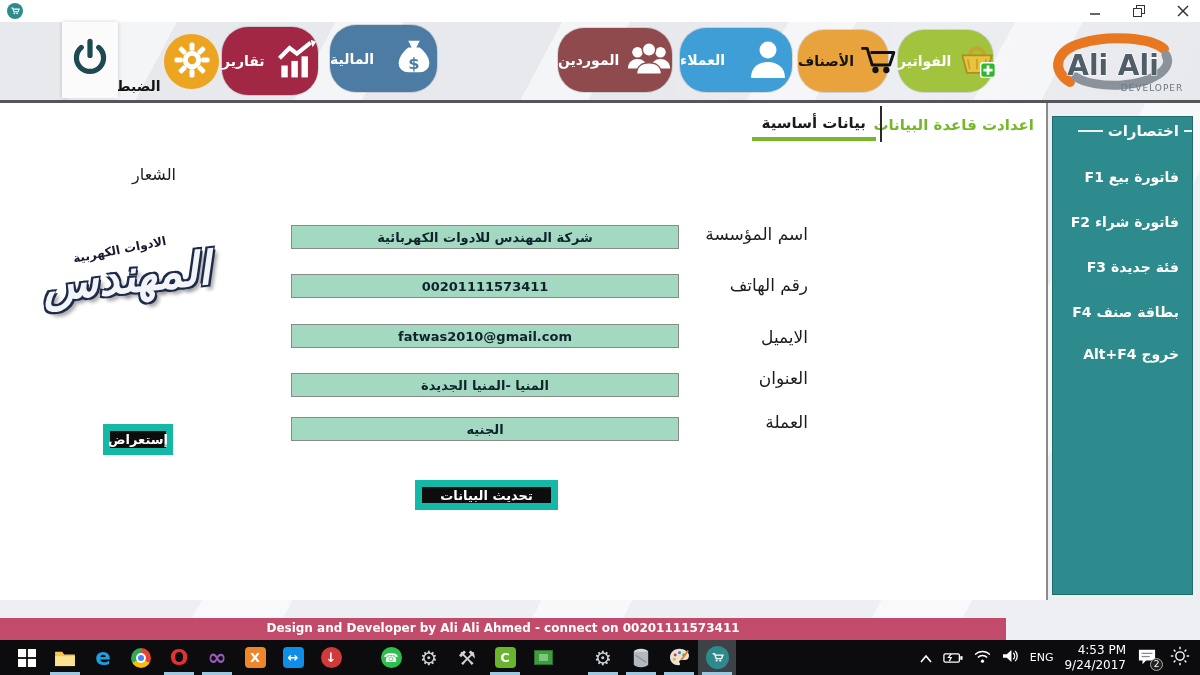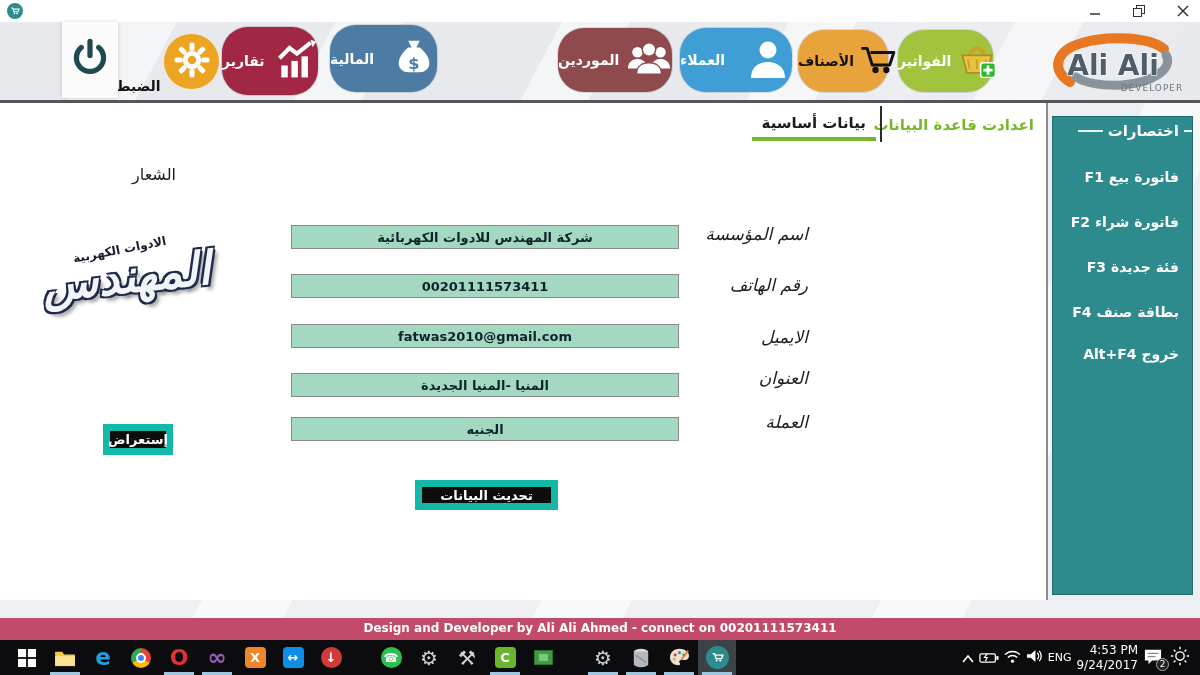--- a/index.html
+++ b/index.html
@@ -49,42 +49,42 @@
   .tab-sep { position:absolute; right:164px; top:3px; width:2px; height:36px; background:#2b2b2b; }
 
   .logo-label { position:absolute; left:118px; top:62px; width:72px; text-align:center;
                 font-size:16px; color:#1c1c1c; }
   .logo-img { position:absolute; left:52px; top:138px; width:160px; height:100px;
               transform:rotate(-6deg); text-align:center; direction:rtl; }
   .logo-top { font-size:12px; font-weight:bold; color:#1a1a2e; transform:rotate(-5deg) translateX(-8px); }
   .logo-main { font-size:46px; font-weight:bold; color:#f2f4f8; line-height:.95; font-style:italic;
                text-shadow:2px 2px 0 #1d2a4a,-2px -2px 0 #1d2a4a,2px -2px 0 #1d2a4a,-2px 2px 0 #1d2a4a,4px 5px 4px rgba(0,0,0,.35); }
 
-  .f-label { position:absolute; right:238px; direction:rtl; font-size:17px; color:#1c1c1c;font-style:italic; }
+  .f-label { position:absolute; right:238px; direction:rtl; font-size:17px; color:#1c1c1c; }
   .f-input { position:absolute; left:291px; width:388px; height:24px; background:#a3d9c1;
              border:1px solid #8a8a8a; text-align:center; font-weight:bold; font-size:13px; color:#10222c;
              font-family:"DejaVu Sans",sans-serif; }
   .black-btn { position:absolute; background:#0d0d0d; color:#ffffff; border:7px solid #14b8a6;
                font-weight:bold; font-size:13px; display:flex; align-items:center; justify-content:center;
                cursor:pointer; font-family:"DejaVu Sans",sans-serif; }
 
   
   .sidebar { position:absolute; left:1052px; top:13px; width:141px; height:479px;
              background:#2e8b8d; border:1px solid #1f6b6d; color:#fff; }
   .sc-title { display:flex; align-items:center; margin-top:5px; font-weight:bold; font-size:15px;margin-left:25px; }
   .sc-title .ln { height:2px; background:#e8f2f2; }
   .sc-title .ln.long { flex:1; }
   .sc-title .ln.short { width:8px; }
   .sc-title .t { padding:0 5px; }
   .sc-item { direction:rtl; text-align:right; padding:0 13px; font-weight:bold; font-size:14px;
              margin-top:29px; cursor:pointer; }
   .sc-item.exit { margin-top:26px; }
 
   
-  .footer { position:absolute; left:0; top:618px; width:1200px; height:22px; background:#c24a6b;
+  .footer { position:absolute; left:0; top:618px; width:1006px; height:22px; background:#c24a6b;
             color:#fff; font-size:12px; font-weight:bold; text-align:center; line-height:21px; }
 
   
   .taskbar { position:absolute; left:0; top:640px; width:1200px; height:35px; background:#0c0c0e;
              display:flex; align-items:stretch; }
   .tb-left { display:flex; padding-left:8px; }
   .tb-ic { width:38px; display:flex; align-items:center; justify-content:center; position:relative; cursor:pointer; }
   .tb-ic.open::after { content:''; position:absolute; bottom:0; left:4px; right:4px; height:3px; background:#9fc8de; }
   .tb-ic.active { background:#3d4247; }
   .tb-sp { width:22px; }
@@ -95,21 +95,21 @@
   .chrome-ic { width:20px; height:20px; border-radius:50%;
         background:conic-gradient(#e94335 0deg 120deg,#fbbc05 120deg 240deg,#34a853 240deg 360deg);
         display:flex; align-items:center; justify-content:center; }
   .chrome-ic span { width:10px; height:10px; border-radius:50%; background:#fff;
         display:flex; align-items:center; justify-content:center; }
   .chrome-ic span b { width:6px; height:6px; border-radius:50%; background:#4285f4; }
   .chip-ic { width:19px; height:15px; background:#3f9c3f; border:1px solid #2d6e2d; display:flex;
         align-items:center; justify-content:center; }
   .chip-ic i { width:9px; height:7px; background:#79c979; display:block; }
 
-  .tray { margin-left:auto; display:flex; align-items:center; gap:5px; padding-right:10px; color:#fff; }
+  .tray { margin-left:auto; display:flex; align-items:center; gap:11px; padding-right:10px; color:#fff; }
   .tray-txt { font-size:11px; }
   .dt { font-size:12px; text-align:right; line-height:1.25; }
   .notif { position:relative; width:22px; height:20px; }
   .notif .badge { position:absolute; right:-4px; bottom:-3px; width:13px; height:13px; border-radius:50%;
         background:#222; border:1px solid #aaa; color:#fff; font-size:9px; display:flex;
         align-items:center; justify-content:center; }
 </style>
 </head>
 <body>
 

